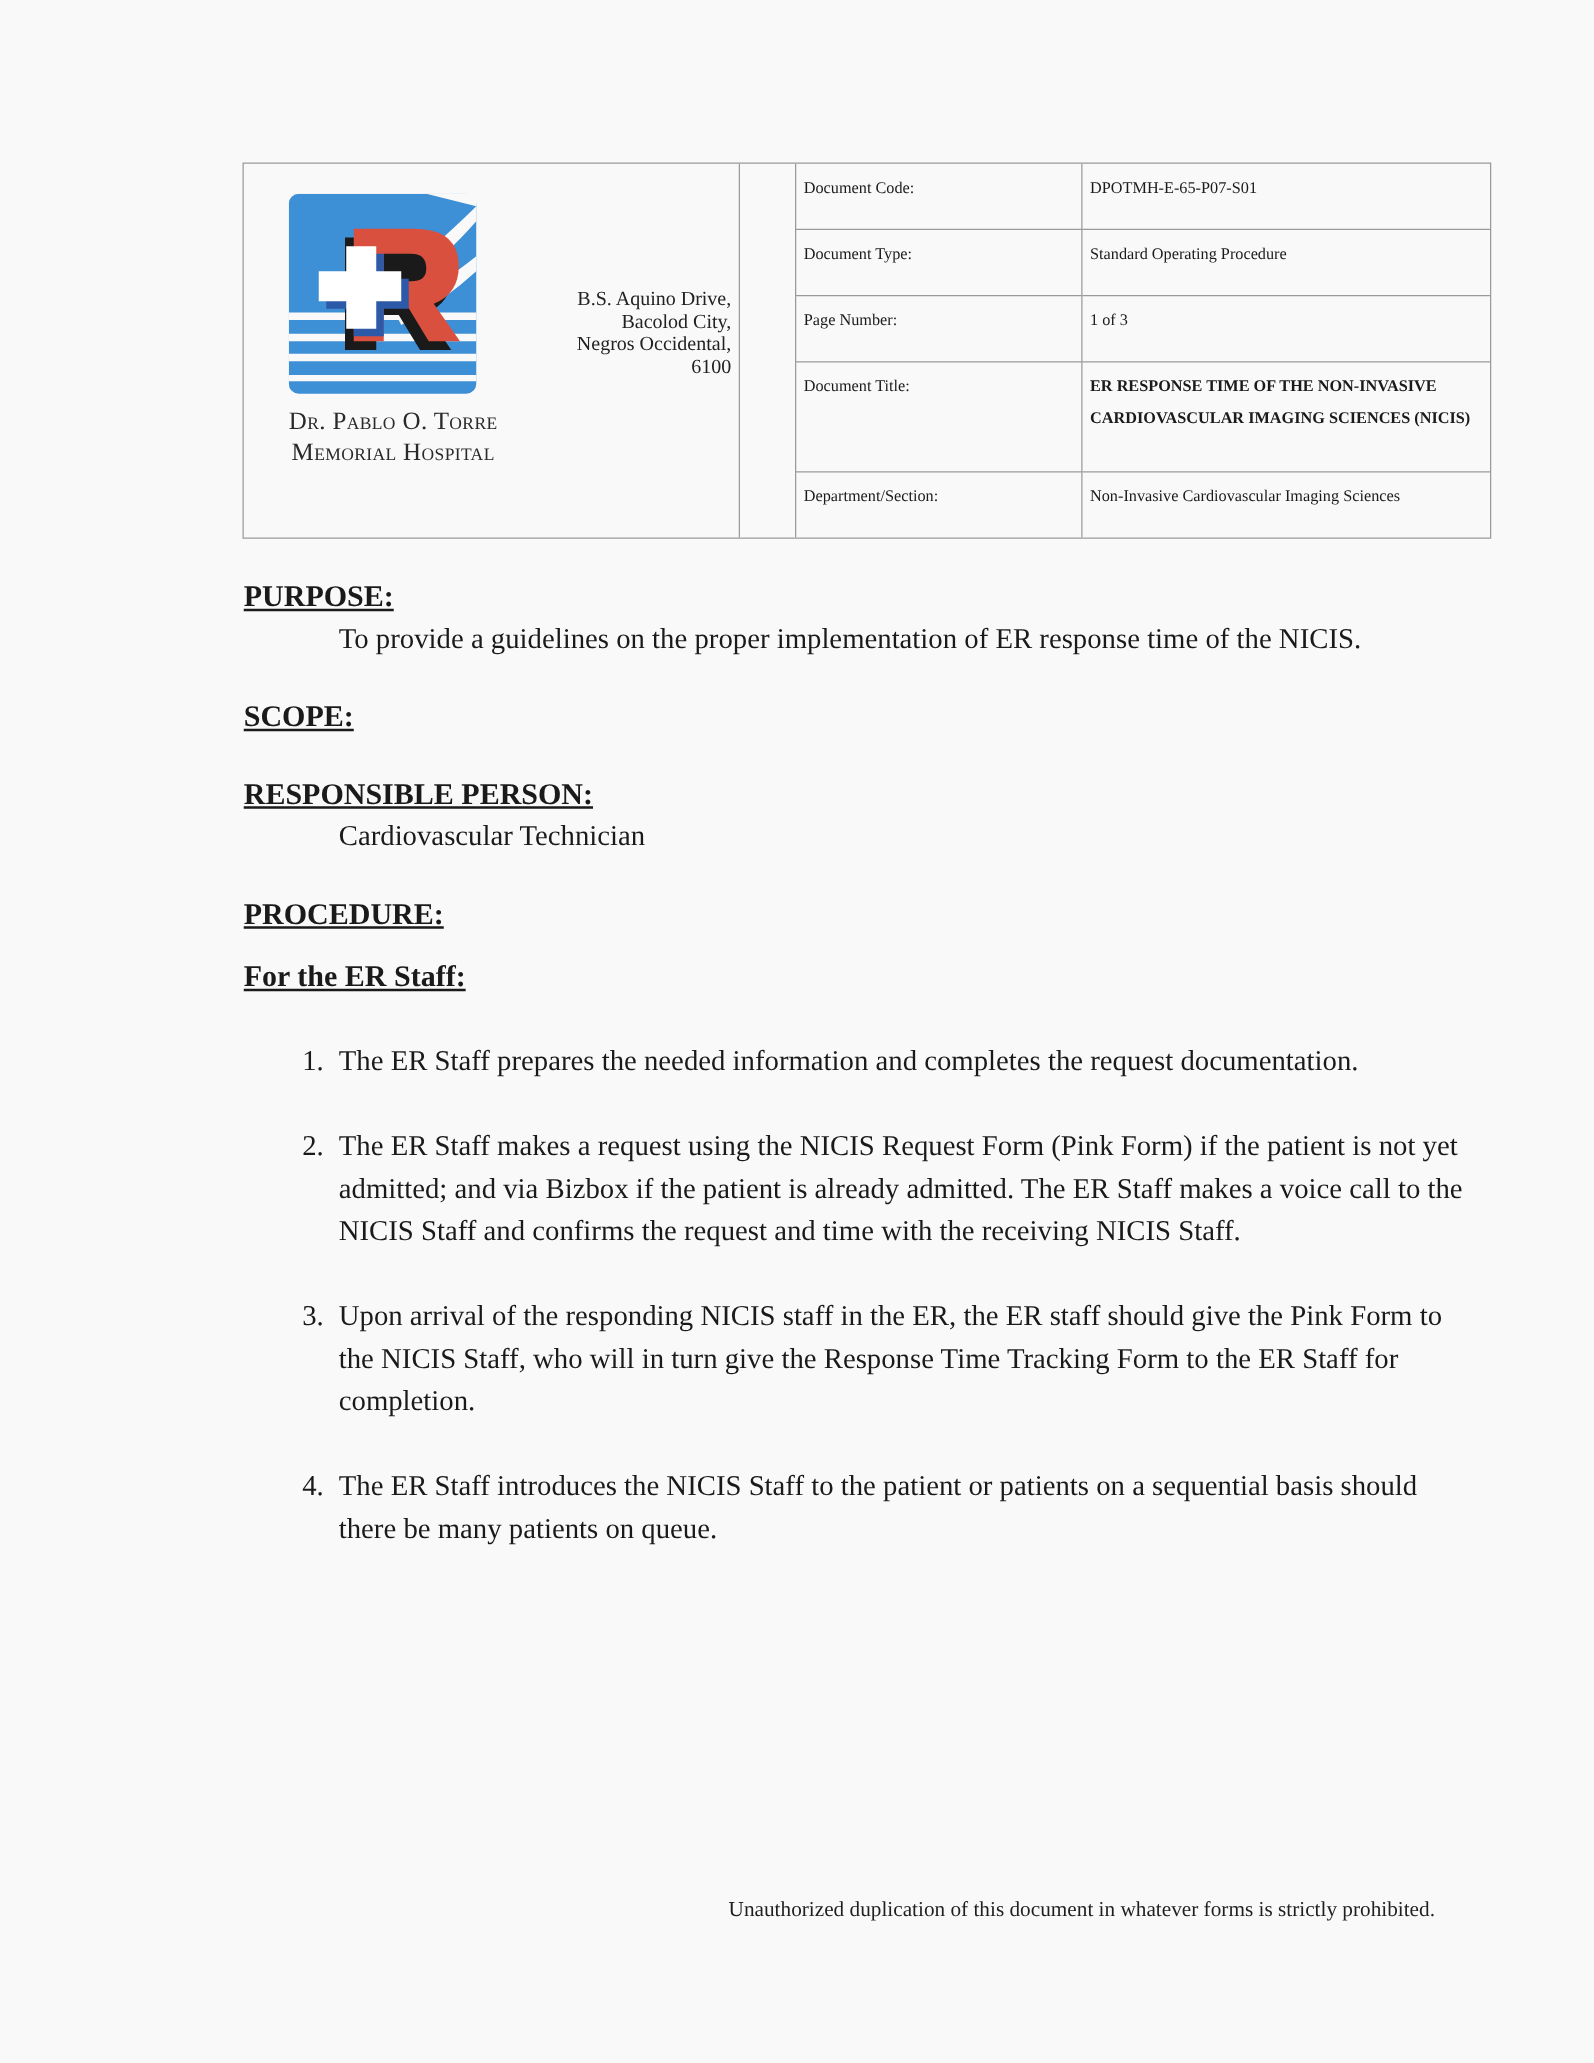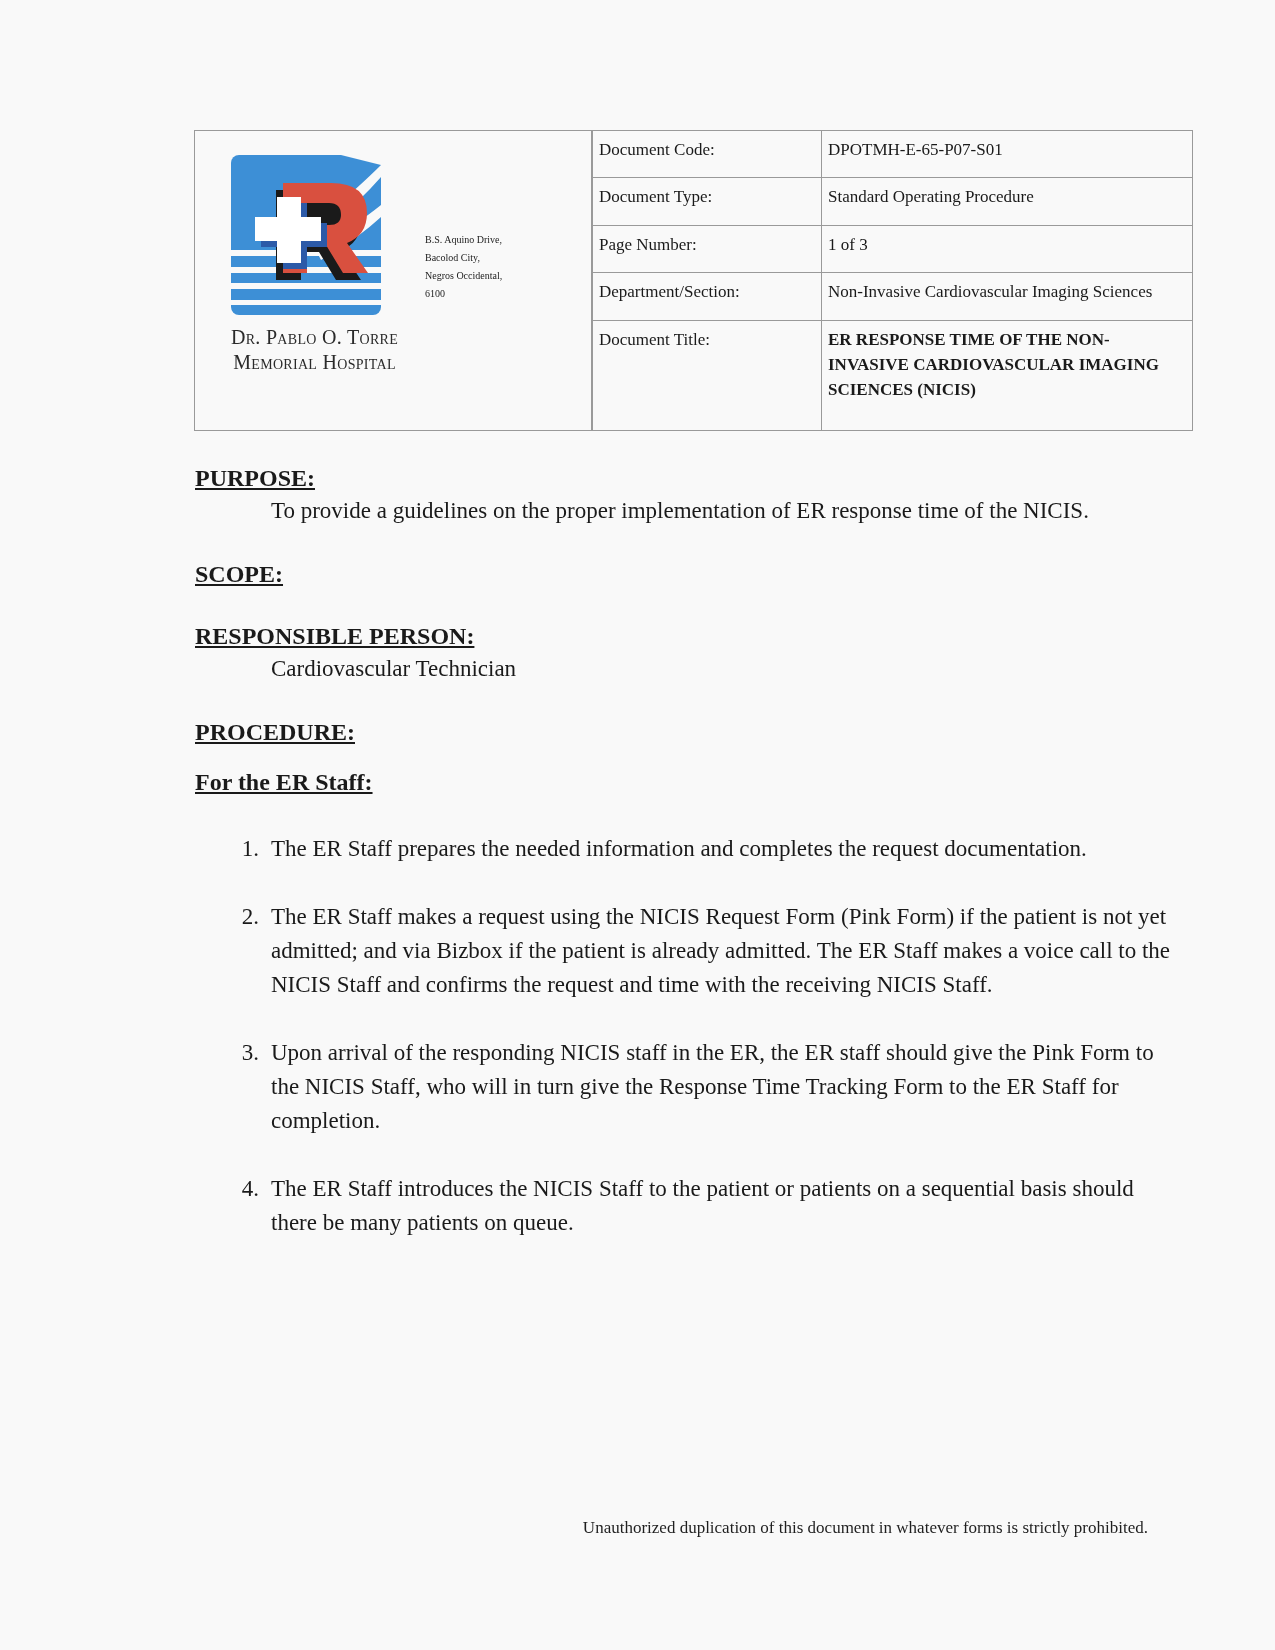--- a/index.html
+++ b/index.html
@@ -14,23 +14,23 @@
     border: 1px solid #9a9a9a; display: flex; box-sizing: border-box;
   }
   .hdr-left { width: 396px; position: relative; border-right: 1px solid #9a9a9a; }
   .logo { position: absolute; left: 36px; top: 24px; width: 160px; height: 170px; }
   .hosp-name {
     position: absolute; left: 12px; top: 194px; width: 215px; text-align: center;
     font-size: 20px; line-height: 25px; color: #2a2a2a; font-variant: small-caps; letter-spacing: 0.3px;
   }
   .address {
     position: absolute; left: 230px; top: 100px; width: 160px; height: 72px; overflow: hidden;
-    text-align: left; font-size: 10px; line-height: 18px; color: #222;
+    text-align: right; font-size: 16px; line-height: 18px; color: #222;
   }
-  .hdr-table { flex: 1; border-collapse: collapse; font-size: 17px; }
+  .hdr-table { flex: 1; border-collapse: collapse; font-size: 13px; margin-left: 44px; }
   .hdr-table td { border: 1px solid #9a9a9a; padding: 6px 6px 6px 6px; vertical-align: top; line-height: 25px; }
   .hdr-table tr:first-child td { border-top: none; }
   .hdr-table tr:last-child td { border-bottom: none; }
   .hdr-table td:last-child { border-right: none; }
   .hdr-table td.lbl { width: 216px; padding-left: 6px; }
   .hdr-table td.title-val { font-weight: bold; }
   .body { position: absolute; left: 195px; top: 462px; width: 1033px; font-size: 23px; }
   .sec-h { font-weight: bold; text-decoration: underline; font-size: 24px; margin: 0; line-height: 32px; }
   .para { margin: 0; line-height: 34px; text-align: justify; }
   .indent { text-indent: 76px; }
@@ -85,26 +85,26 @@
     </tr>
     <tr>
       <td class="lbl">Document Type:</td>
       <td>Standard Operating Procedure</td>
     </tr>
     <tr>
       <td class="lbl">Page Number:</td>
       <td>1 of 3</td>
     </tr>
     <tr>
+      <td class="lbl">Document Title:</td>
+      <td class="title-val">ER RESPONSE TIME OF THE NON-INVASIVE CARDIOVASCULAR IMAGING SCIENCES (NICIS)</td>
+    </tr>
+    <tr>
       <td class="lbl">Department/Section:</td>
       <td>Non-Invasive Cardiovascular Imaging Sciences</td>
-    </tr>
-    <tr>
-      <td class="lbl">Document Title:</td>
-      <td class="title-val">ER RESPONSE TIME OF THE NON-INVASIVE CARDIOVASCULAR IMAGING SCIENCES (NICIS)</td>
     </tr>
   </tbody>
     </table>
 </div>
 
 <div class="body">
   <h2 class="sec-h">PURPOSE:</h2>
   <p class="para indent">To provide a guidelines on the proper implementation of ER response time of the NICIS.</p>
   <div class="sp1"></div>
   <h2 class="sec-h">SCOPE:</h2>

